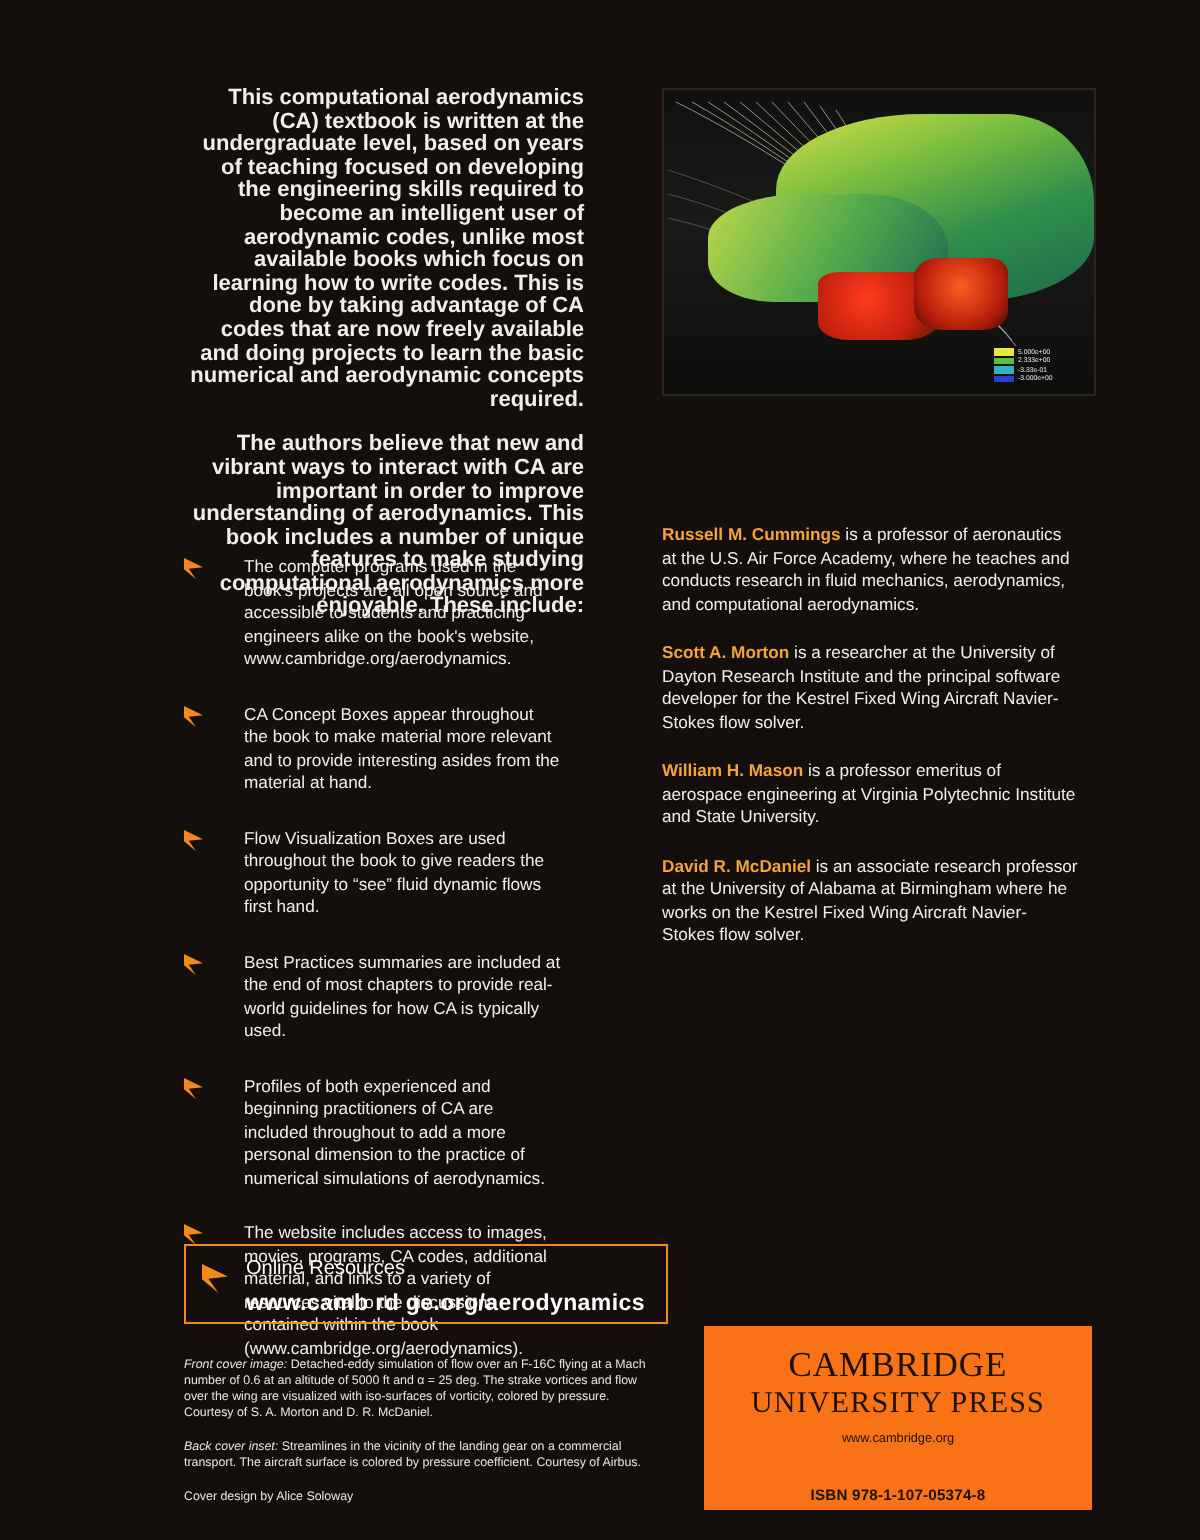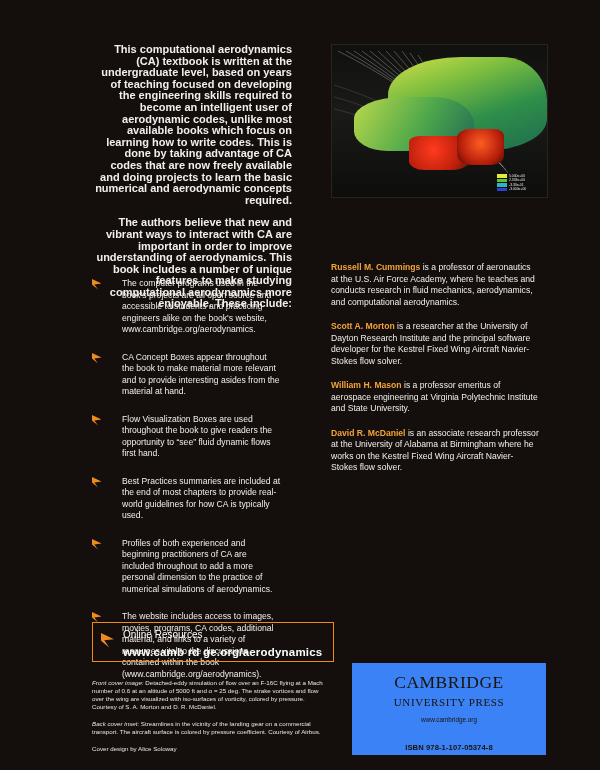--- a/index.html
+++ b/index.html
@@ -97,29 +97,29 @@
   .online .or-url{font-size:11.5px;font-weight:bold;line-height:14px;letter-spacing:.2px;}
   
   .credits{
     position:absolute;left:92px;top:679px;width:238px;color:#e9e5dd;
   }
   .credits p{margin:0 0 9px 0;font-size:6.2px;line-height:8px;}
   .credits em{font-style:italic;}
   
   .pub{
     position:absolute;left:352px;top:663px;width:194px;height:92px;
-    background:#3b82f6;
+    background:#f97316;
     color:#1b1209;
     text-align:center;
   }
   .pub .logo{
     margin-top:10px;font-family:"Liberation Serif", serif;
     font-size:17.5px;letter-spacing:.5px;line-height:19px;
   }
-  .pub .logo small{display:block;font-size:11px;letter-spacing:.6px;margin-top:1px;}
+  .pub .logo small{display:block;font-size:15px;letter-spacing:.6px;margin-top:1px;}
   .pub .site{font-size:6.4px;margin-top:4px;}
   .pub .isbn{font-size:7.6px;font-weight:bold;margin-top:20px;letter-spacing:.1px;}
 </style>
 </head>
 <body>
 
 <div class="page">
 
   <div class="left-col">
     <p class="para">This computational aerodynamics (CA) textbook is written at the undergraduate level, based on years of teaching focused on developing the engineering skills required to become an intelligent user of aerodynamic codes, unlike most available books which focus on learning how to write codes. This is done by taking advantage of CA codes that are now freely available and doing projects to learn the basic numerical and aerodynamic concepts required.</p>

